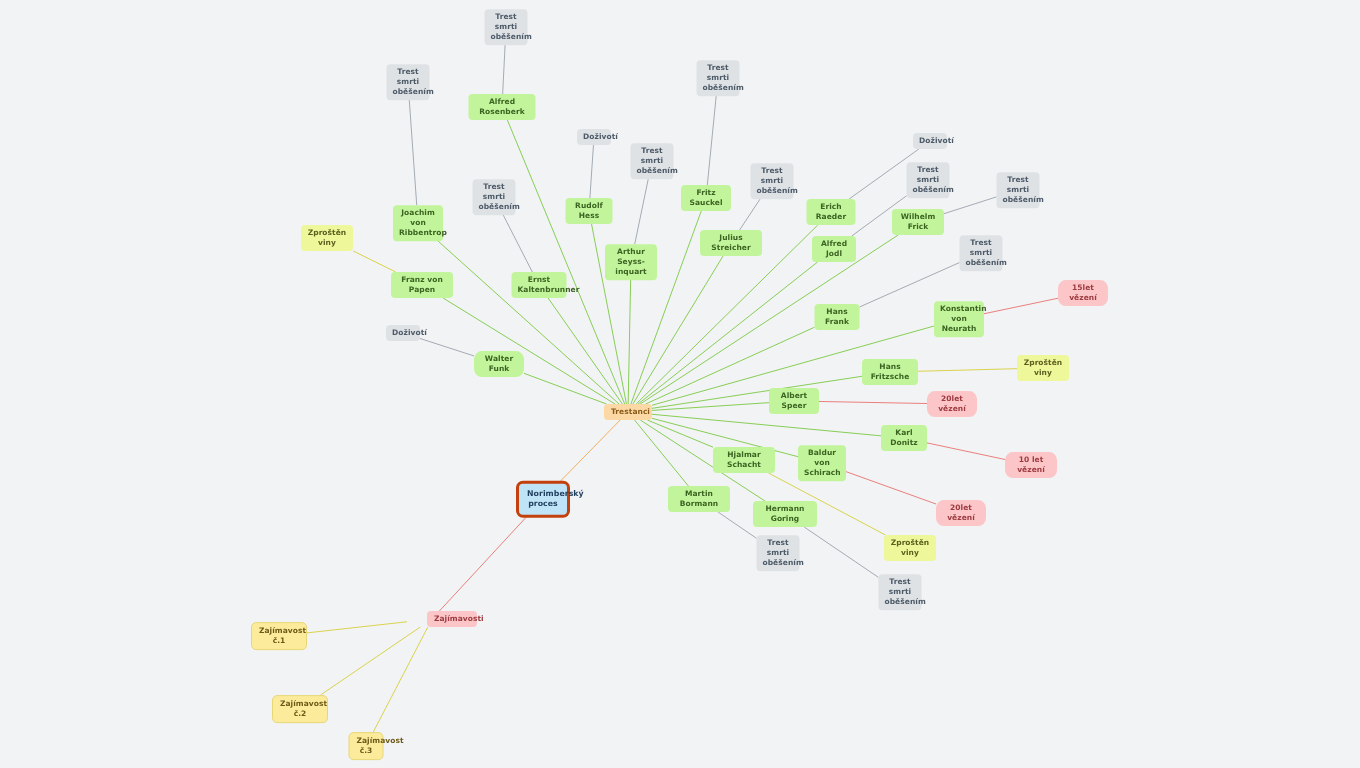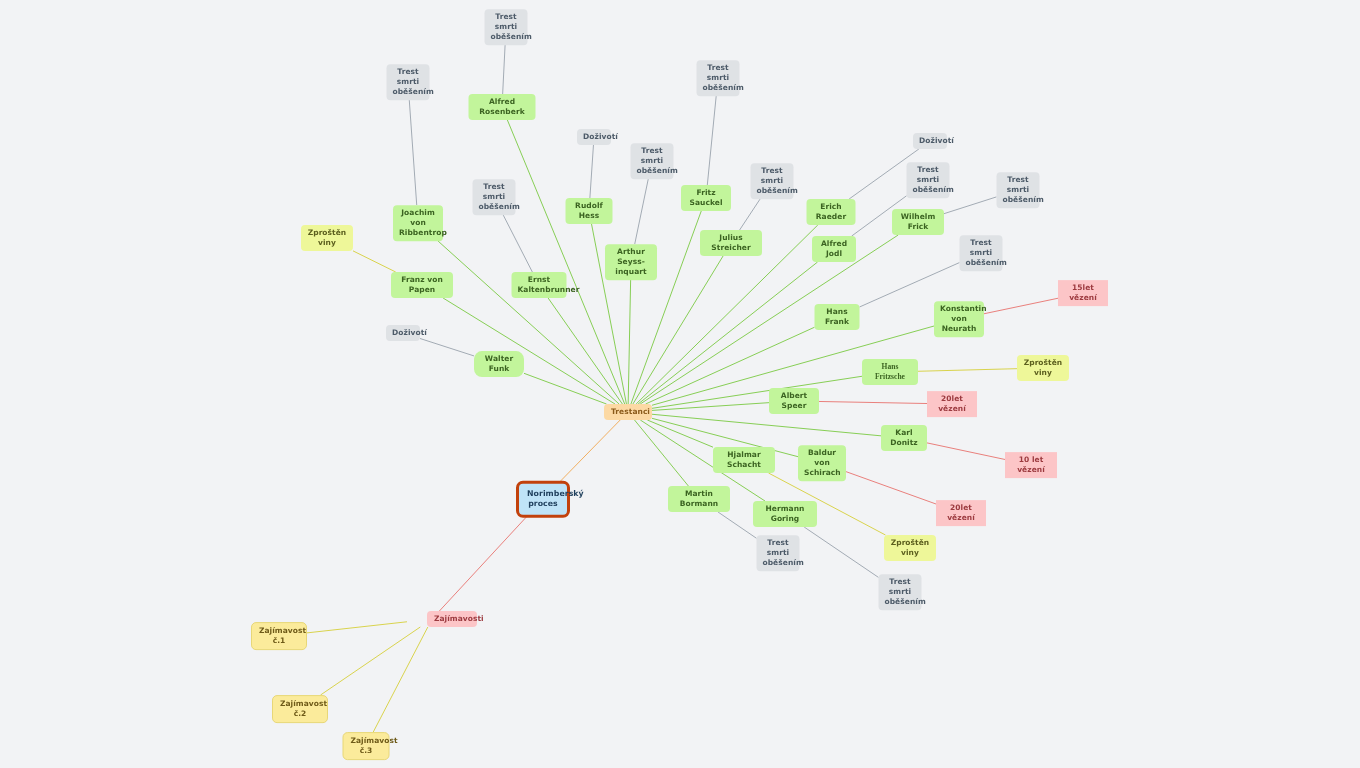--- a/index.html
+++ b/index.html
@@ -80,21 +80,21 @@
   
   .n-yellowgreen {
     background: #eef799;
     color: #5c5f1e;
     border-radius: 4px;
   }
   
   .n-pink {
     background: #fcc5c7;
     color: #9c3a3f;
-    border-radius: 0;
+    border-radius: 8px;
   }
   
   .n-yellow {
     background: #fbeb9b;
     color: #6e5a18;
     border: 1px solid #e8d777;
     border-radius: 5px;
     padding: 3px 7px;
   }
 </style>
@@ -167,21 +167,21 @@
       <div class="node n-person" style="left: 631px; top: 262px; width: 52px;">Arthur Seyss-
 inquart</div>
       <div class="node n-person" style="left: 706px; top: 198px; width: 50px;">Fritz Sauckel</div>
       <div class="node n-person" style="left: 731px; top: 243px; width: 62px;">Julius Streicher</div>
       <div class="node n-person" style="left: 831px; top: 212px; width: 49px;">Erich Raeder</div>
       <div class="node n-person" style="left: 834px; top: 249px; width: 44px;">Alfred Jodl</div>
       <div class="node n-person" style="left: 918px; top: 222px; width: 52px;">Wilhelm Frick</div>
       <div class="node n-person" style="left: 837px; top: 317px; width: 45px;">Hans Frank</div>
       <div class="node n-person" style="left: 959px; top: 319px; width: 50px;">Konstantin
 von Neurath</div>
-      <div class="node n-person" style="left: 890px; top: 372px; width: 56px; font-family: Liberation Serif, serif;">Hans Fritzsche</div>
+      <div class="node n-person" style="left: 890px; top: 372px; width: 56px;">Hans Fritzsche</div>
       <div class="node n-person" style="left: 794px; top: 401px; width: 50px;">Albert Speer</div>
       <div class="node n-person" style="left: 904px; top: 438px; width: 46px;">Karl Donitz</div>
       <div class="node n-person" style="left: 744px; top: 460px; width: 62px;">Hjalmar Schacht</div>
       <div class="node n-person" style="left: 822px; top: 463px; width: 48px;">Baldur von
 Schirach</div>
       <div class="node n-person" style="left: 699px; top: 499px; width: 62px;">Martin Bormann</div>
       <div class="node n-person" style="left: 785px; top: 514px; width: 64px;">Hermann Goring</div>
       <div class="node n-gray" style="left: 506px; top: 27px; width: 43px;">Trest smrti
 oběšením</div>
       <div class="node n-gray" style="left: 408px; top: 82px; width: 43px;">Trest smrti
@@ -209,15 +209,15 @@
 oběšením</div>
       <div class="node n-yellowgreen" style="left: 327px; top: 238px; width: 52px;">Zproštěn viny</div>
       <div class="node n-yellowgreen" style="left: 1043px; top: 368px; width: 52px;">Zproštěn viny</div>
       <div class="node n-yellowgreen" style="left: 910px; top: 548px; width: 52px;">Zproštěn viny</div>
       <div class="node n-pink" style="left: 1083px; top: 293px; width: 50px;">15let vězení</div>
       <div class="node n-pink" style="left: 952px; top: 404px; width: 50px;">20let vězení</div>
       <div class="node n-pink" style="left: 1031px; top: 465px; width: 52px;">10 let vězení</div>
       <div class="node n-pink" style="left: 961px; top: 513px; width: 50px;">20let vězení</div>
       <div class="node n-yellow" style="left: 279px; top: 636px; width: 56px;">Zajímavost č.1</div>
       <div class="node n-yellow" style="left: 300px; top: 709px; width: 56px;">Zajímavost č.2</div>
-      <div class="node n-yellow" style="left: 366px; top: 746px; width: 47px;">Zajímavost č.3</div>
+      <div class="node n-yellow" style="left: 366px; top: 746px; width: 35px;">Zajímavost č.3</div>
     </div>
 </div>
 
 </body></html>

